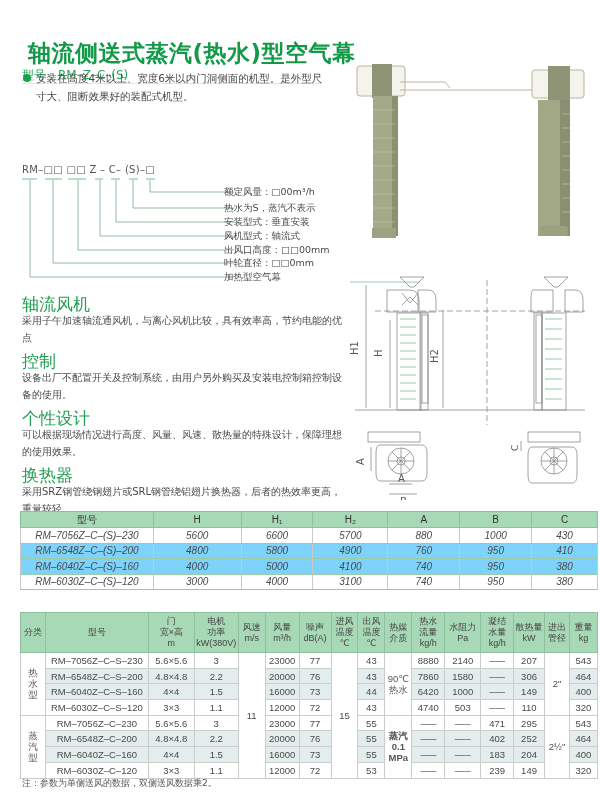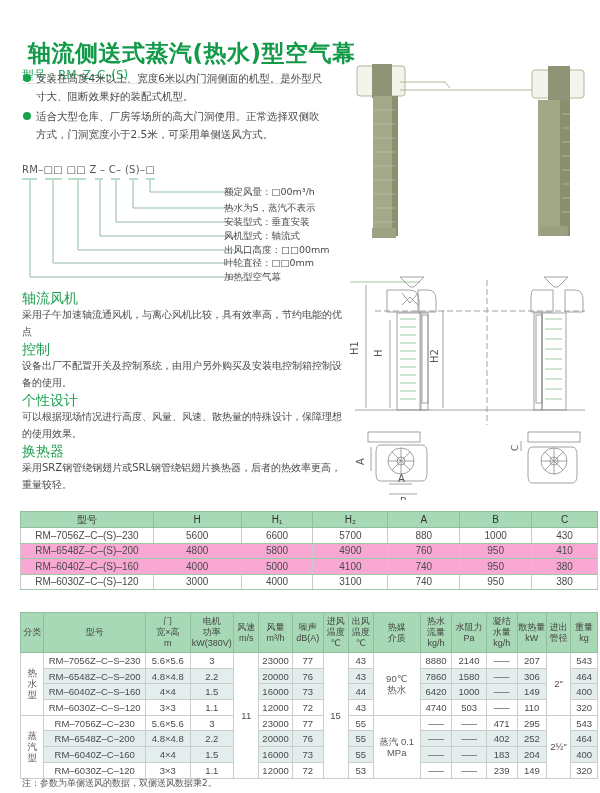--- a/index.html
+++ b/index.html
@@ -15,56 +15,52 @@
   .bullet .dot { position: absolute; left: 1px; top: 5px; width: 8px; height: 8px; border-radius: 50%; background: #16a34a; }
 
   
   .legend { position: absolute; left: 0; top: 160px; width: 340px; height: 130px; }
   .code { position: absolute; left: 22px; top: 4px; font-size: 10px; color: #555; white-space: nowrap; letter-spacing: 0.3px; }
   .legend svg { position: absolute; left: 0; top: 0; }
   .legend-label { position: absolute; left: 224px; font-size: 9.5px; color: #4a4a4a; white-space: nowrap; line-height: 12px; }
 
   
   .sections { position: absolute; left: 22px; top: 289px; width: 320px; }
-  .sec-title { font-size: 14px; color: #22a052; line-height: 16px; margin-top: 1px; }
+  .sec-title { font-size: 17px; color: #22a052; line-height: 16px; margin-top: 7px; }
   .sec-body { font-size: 10px; color: #4a4a4a; line-height: 17px; }
 
   
   .drawing { position: absolute; }
   .drawing svg { display: block; }
 
   
   table { border-collapse: collapse; position: absolute; font-family: "Liberation Sans", "DejaVu Sans", sans-serif; }
   .t1 { left: 20px; top: 511px; width: 578px; font-size: 10px; color: #4a4a4a; }
   .t1 th { background: #a8d9b6; font-weight: normal; height: 16px; border: 1px solid #8fbf9c; color: #333; }
-  .t1 td { height: 15.5px; text-align: center; border-left: 1px solid #c9c9c9; border-right: 1px solid #c9c9c9; border-bottom: 1px solid #9cc9a6; }
-  .t1 tr.alt td { background: #f9a8d4; }
+  .t1 td { height: 15.5px; text-align: center; border-left: 1px solid #c9c9c9; border-right: 1px solid #c9c9c9; border-bottom: 1px solid #9cc9a6; font-style: italic; }
+  .t1 tr.alt td { background: #7dd3fc; }
 
   .t2 { left: 20px; top: 612px; width: 578px; font-size: 9.5px; color: #4a4a4a; }
   .t2 th { background: #a8d9b6; font-weight: normal; border: 1px solid #8fbf9c; color: #444; line-height: 11px; padding: 1px 0; height: 40px; font-size: 9px; }
   .t2 td { height: 15.7px; text-align: center; border: 1px solid #c8cfc8; padding: 0 1px; white-space: nowrap; }
   .t2 tr.alt td.c { background: #e4eded; }
   .t2 td.vert { line-height: 11px; color: #555; }
   .note { position: absolute; left: 22px; top: 777px; font-size: 9px; color: #555; white-space: nowrap; text-align: right; }
 </style>
 </head>
 <body>
 
 <div class="title">轴流侧送式蒸汽(热水)型空气幕</div>
 <div class="model-line">型号：RM–Z–C–(S)</div>
 <div class="sep-line"></div>
 
 <div class="bullets">
   <div class="bullet">
     <span class="dot"></span>
     <span>安装在高度4米以上、宽度6米以内门洞侧面的机型。是外型尺寸大、阻断效果好的装配式机型。</span>
-  </div>
-  <div class="bullet">
-    <span class="dot"></span>
-    <span>适合大型仓库、厂房等场所的高大门洞使用。正常选择双侧吹方式，门洞宽度小于2.5米，可采用单侧送风方式。</span>
   </div>
 </div>
 
 <div class="legend">
   <div class="code">RM–□□ □□  Z – C– (S)–□</div>
   <svg width="340" height="130">
     <g stroke="#7aa88a" stroke-width="0.8" fill="none">
 
       <line x1="22" y1="19" x2="37" y2="19" stroke="#4caf74"></line>
       <line x1="45" y1="19" x2="62" y2="19" stroke="#4caf74"></line>
@@ -389,21 +385,21 @@
     </tr>
 
     <tr>
       <td rowspan="4" class="vert"><span style="display:inline-block;width:10px;white-space:normal;word-break:break-all;">蒸汽型</span></td>
       <td>RM–7056Z–C–230</td>
       <td>5.6×5.6</td>
       <td>3</td>
       <td>23000</td>
       <td>77</td>
       <td>55</td>
-      <td rowspan="4" class="vert"><span style="display:inline-block;width:44px;white-space:normal;">蒸汽 0.1 MPa</span></td>
+      <td rowspan="4" class="vert"><span style="display:inline-block;width:24px;white-space:normal;font-weight:bold;">蒸汽 0.1 MPa</span></td>
       <td>–––</td>
       <td>–––</td>
       <td>471</td>
       <td>295</td>
       <td rowspan="4">2½"</td>
       <td>543</td>
     </tr>
     <tr class="alt">
       <td class="c">RM–6548Z–C–200</td>
       <td class="c">4.8×4.8</td>

